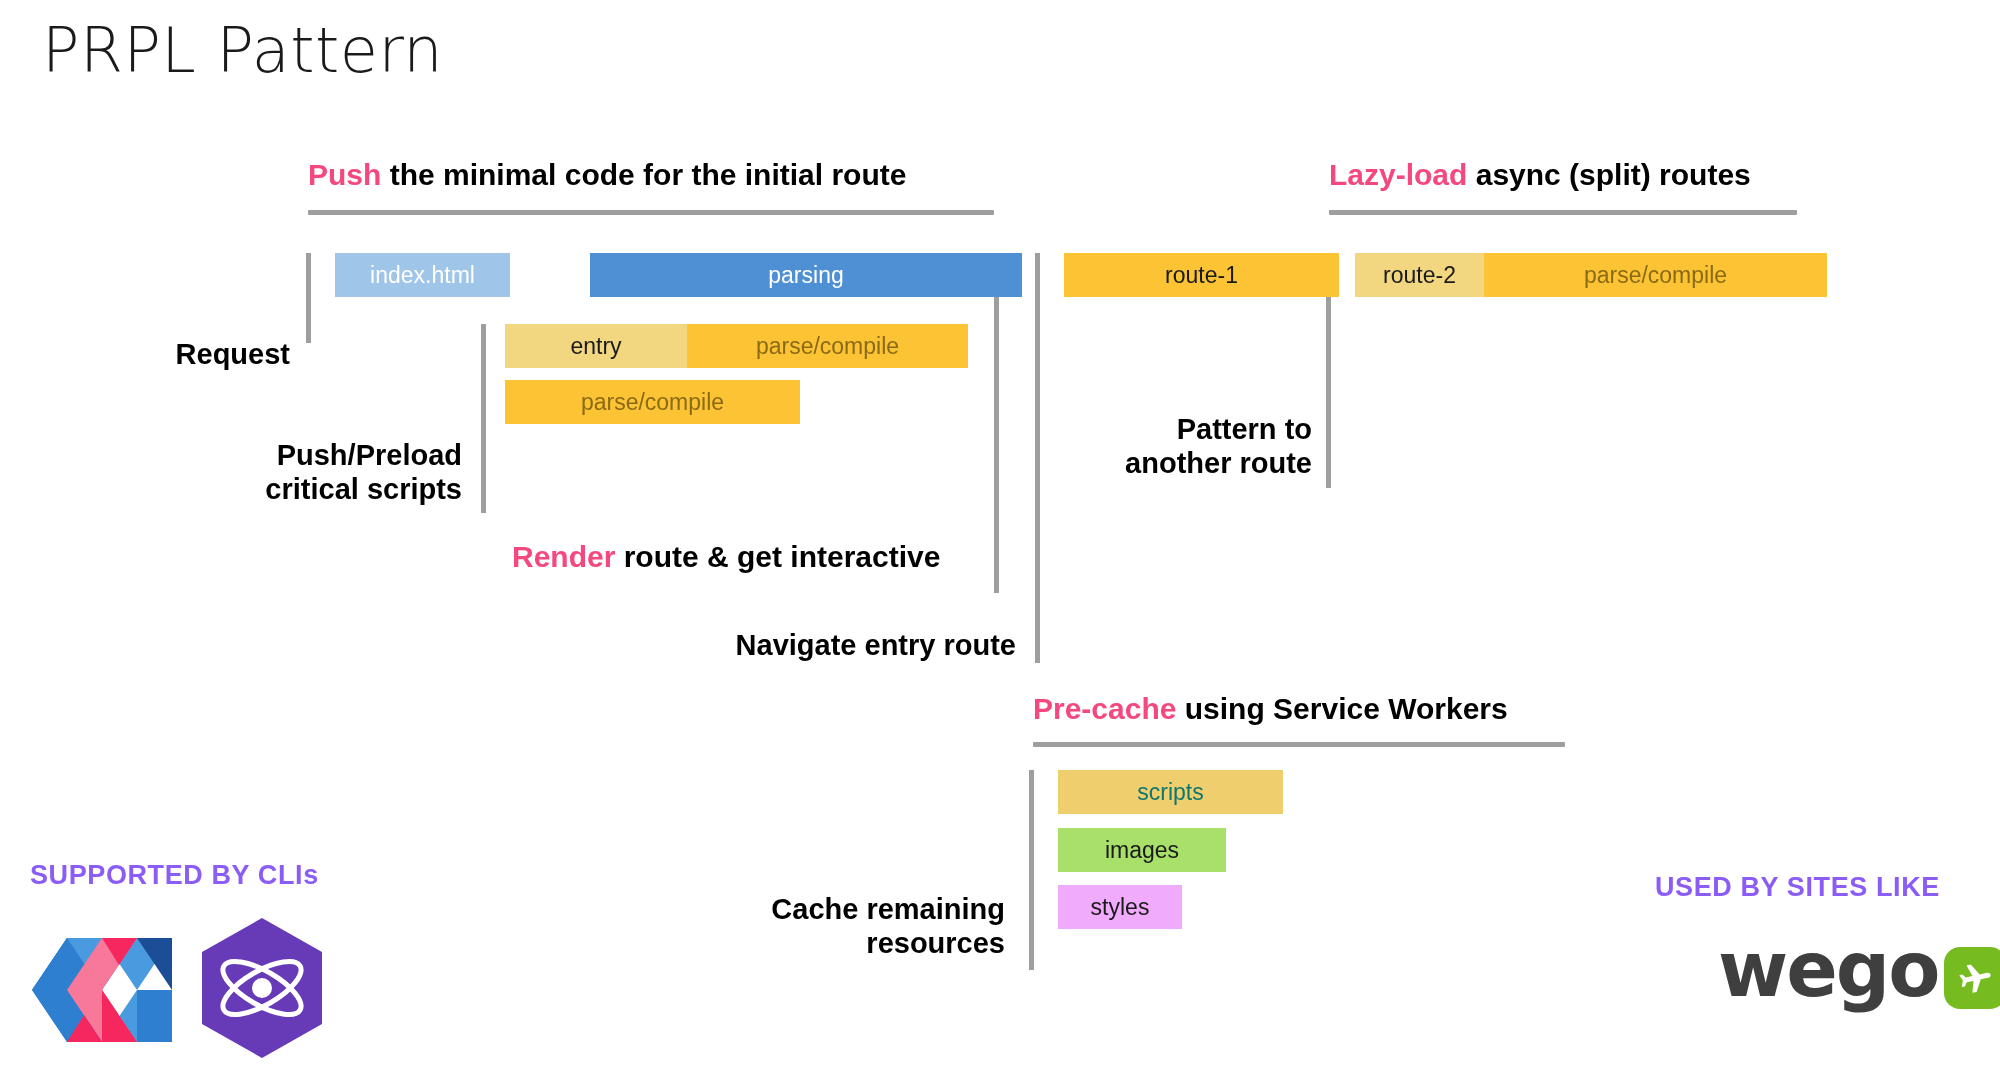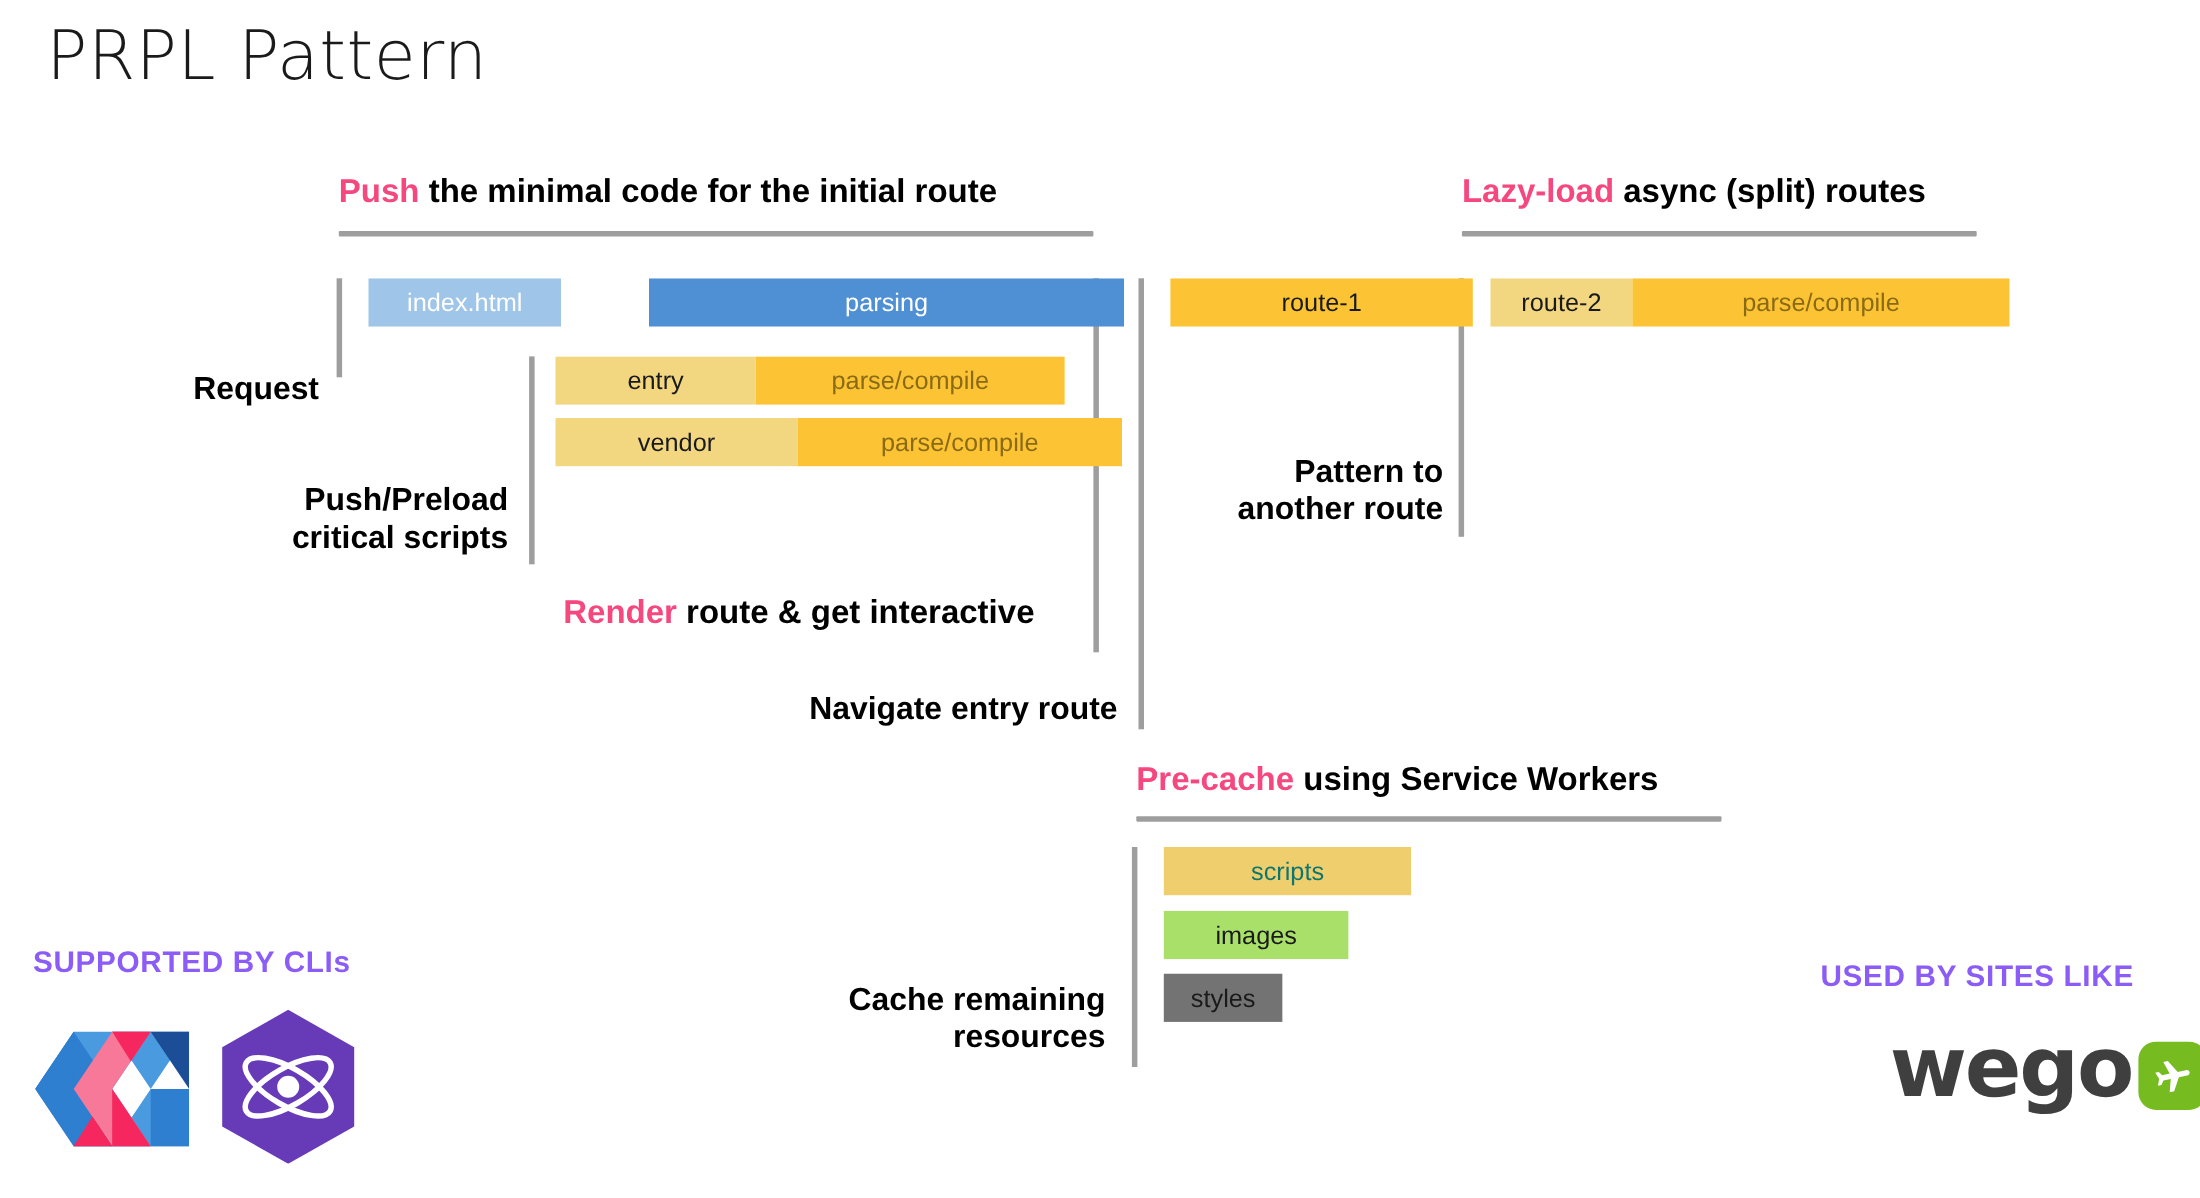--- a/index.html
+++ b/index.html
@@ -136,23 +136,20 @@
 <div class="abs bar" style="left:481px; top:324px;">
   <div class="seg" style="width:182px; background:#f2d680; color:#1a1a1a;">
     <span>entry</span>
   </div>
   <div class="seg" style="width:281px; background:#fcc434; color:#8a6a14;">
     <span>parse/compile</span>
   </div>
 </div>
 
 <div class="abs bar" style="left:481px; top:380px;">
-  <div class="seg" style="width:220px; background:#f2d680; color:#1a1a1a;">
-    <span>vendor</span>
-  </div>
   <div class="seg" style="width:295px; background:#fcc434; color:#8a6a14;">
     <span>parse/compile</span>
   </div>
 </div>
 
 <div class="abs annot right" style="left:0px; top:310px; width:290px;margin-top:27px;">Request</div>
 
 <div class="abs annot right" style="left:0px; top:438px; width:462px;">Push/Preload
 critical scripts</div>
 
@@ -200,21 +197,21 @@
   </div>
 </div>
 
 <div class="abs bar" style="left:1034px; top:828px;">
   <div class="seg" style="width:168px; background:#a8e06a; color:#1a1a1a;">
     <span>images</span>
   </div>
 </div>
 
 <div class="abs bar" style="left:1034px; top:885px;">
-  <div class="seg" style="width:108px; background:#737373; color:#1a1a1a;">
+  <div class="seg" style="width:124px; background:#f0abfc; color:#1a1a1a;">
     <span>styles</span>
   </div>
 </div>
 
 <div class="abs annot right" style="left:620px; top:892px; width:385px;">Cache remaining
 resources</div>
 
 <div class="abs footer-label" style="left:30px; top:860px;">SUPPORTED BY CLIs</div>
 
 <div class="abs" style="left:32px; top:930px; width:140px; height:120px;">

